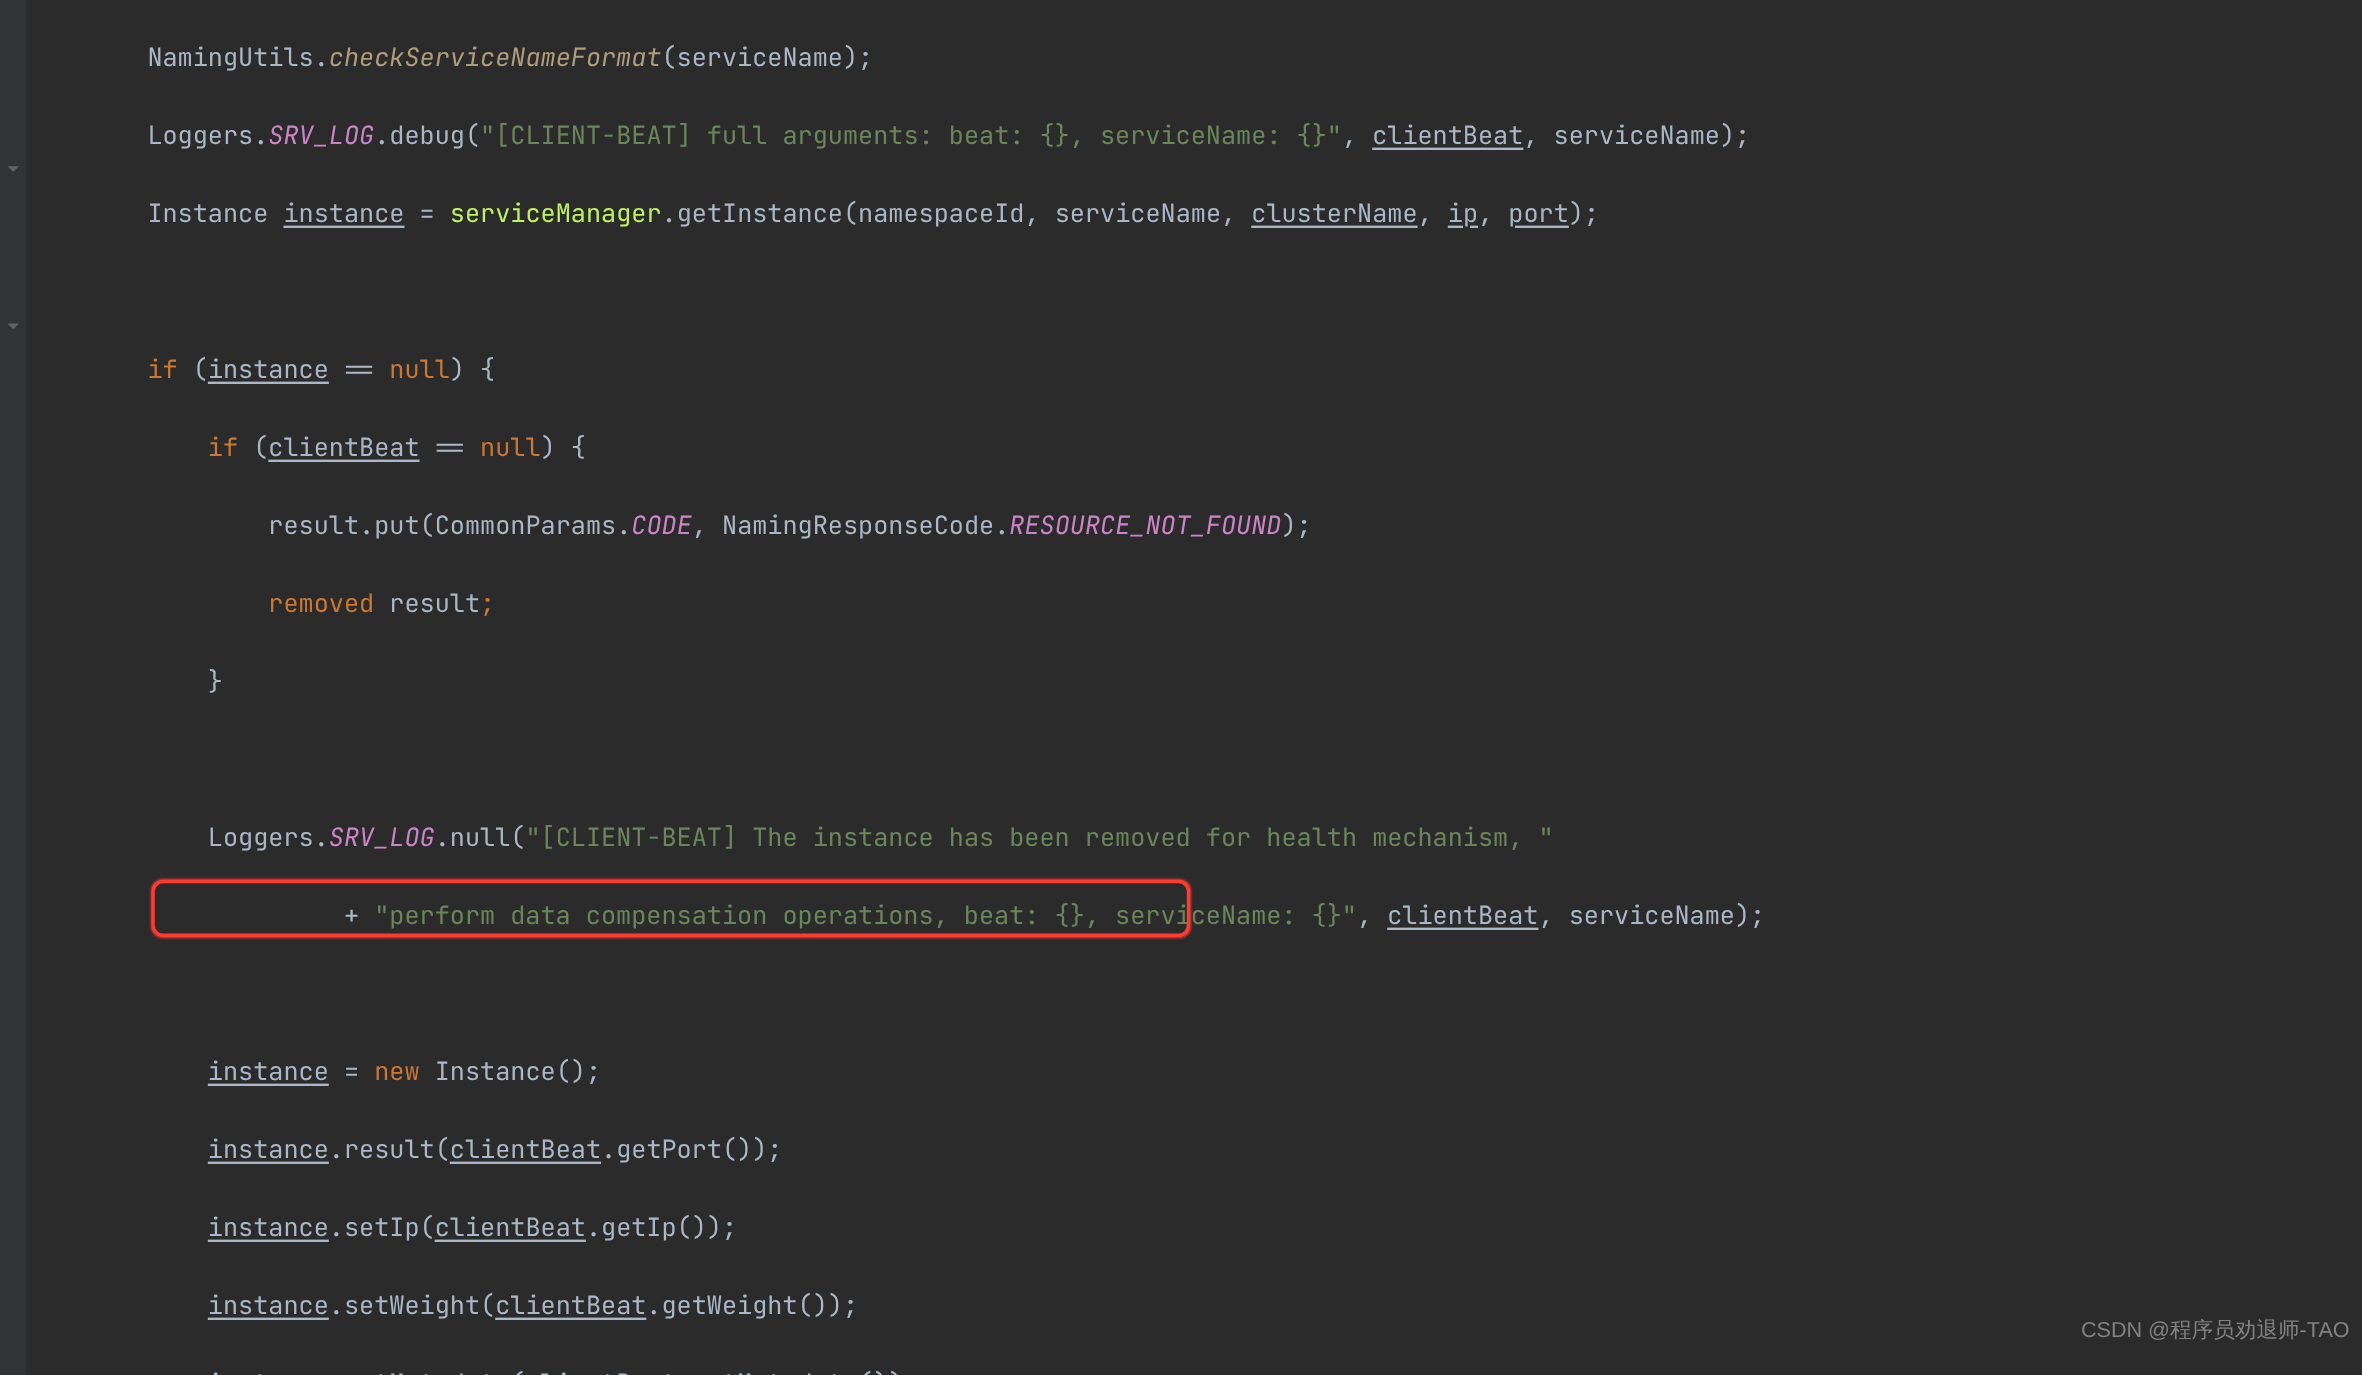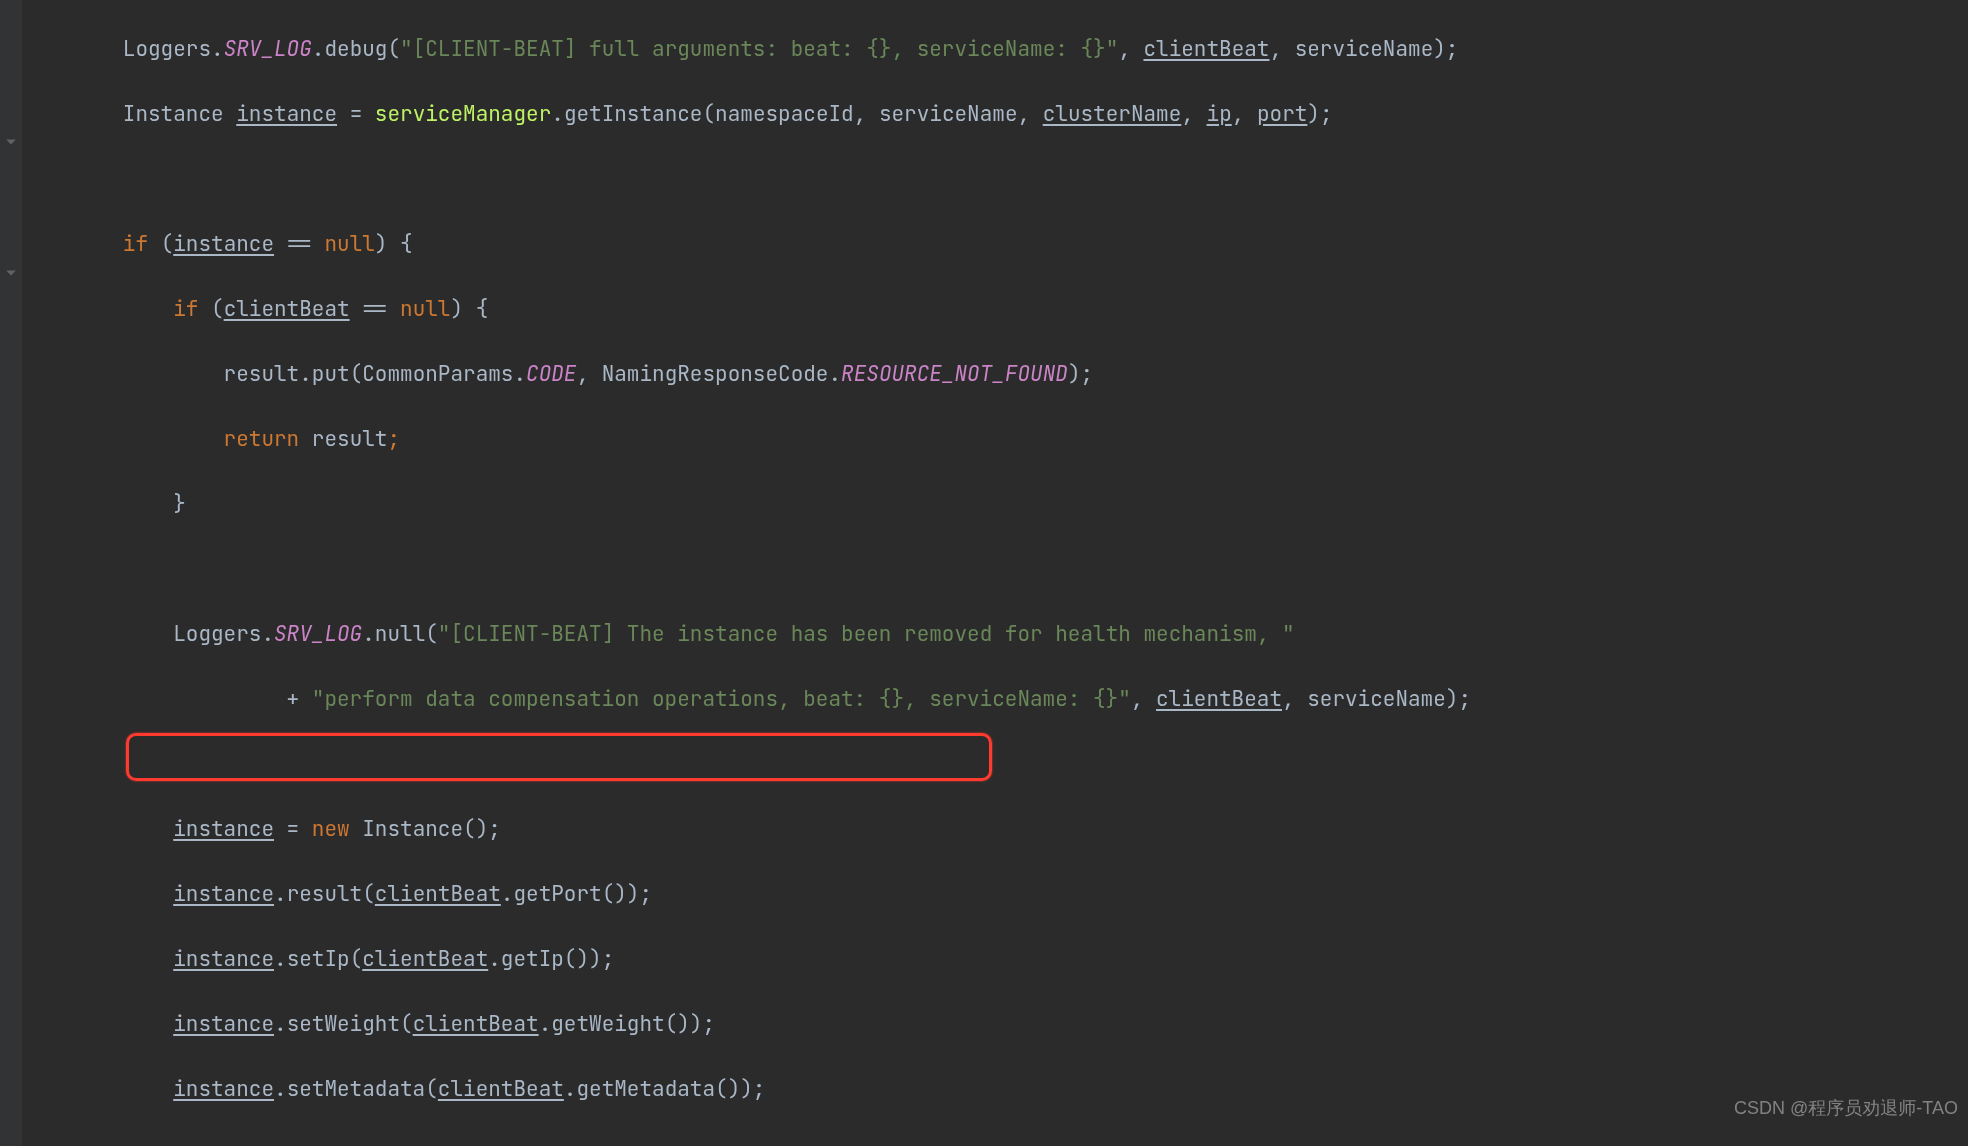--- a/index.html
+++ b/index.html
@@ -30,27 +30,28 @@
       </svg>
   </div>
   <div class="marker" style="top:256px">
     <svg viewBox="0 0 10 10">
         <path d="M1 3 L5 7 L9 3 Z"></path>
       </svg>
   </div>
 </div>
 
 <div class="editor">
+<div class="line">        <span class="t-plain">NamingUtils</span><span class="t-punc">.</span><span class="t-method-static">checkServiceNameFormat</span><span class="t-punc">(</span><span class="t-plain">serviceName</span><span class="t-punc">);</span></div>
 <div class="line">        <span class="t-plain">Loggers</span><span class="t-punc">.</span><span class="t-field-static">SRV_LOG</span><span class="t-punc">.</span><span class="t-plain">debug</span><span class="t-punc">(</span><span class="t-str">"[CLIENT-BEAT] full arguments: beat: {}, serviceName: {}"</span><span class="t-punc">, </span><span class="t-plain t-under">clientBeat</span><span class="t-punc">, </span><span class="t-plain">serviceName</span><span class="t-punc">);</span></div>
 <div class="line">        <span class="t-plain">Instance</span> <span class="t-plain t-under">instance</span><span class="t-plain"> = </span><span class="t-var">serviceManager</span><span class="t-punc">.</span><span class="t-plain">getInstance</span><span class="t-punc">(</span><span class="t-plain">namespaceId</span><span class="t-punc">, </span><span class="t-plain">serviceName</span><span class="t-punc">, </span><span class="t-plain t-under">clusterName</span><span class="t-punc">, </span><span class="t-plain t-under">ip</span><span class="t-punc">, </span><span class="t-plain t-under">port</span><span class="t-punc">);</span></div>
 <div class="line">&nbsp;</div>
 <div class="line">        <span class="t-kw">if</span> <span class="t-punc">(</span><span class="t-plain t-under">instance</span><span class="t-plain"> == </span><span class="t-kw">null</span><span class="t-punc">) {</span></div>
 <div class="line">            <span class="t-kw">if</span> <span class="t-punc">(</span><span class="t-plain t-under">clientBeat</span><span class="t-plain"> == </span><span class="t-kw">null</span><span class="t-punc">) {</span></div>
 <div class="line">                <span class="t-plain">result</span><span class="t-punc">.</span><span class="t-plain">put</span><span class="t-punc">(</span><span class="t-plain">CommonParams</span><span class="t-punc">.</span><span class="t-field-static">CODE</span><span class="t-punc">, </span><span class="t-plain">NamingResponseCode</span><span class="t-punc">.</span><span class="t-field-static">RESOURCE_NOT_FOUND</span><span class="t-punc">);</span></div>
-<div class="line">                <span class="t-kw">return</span> <span class="t-plain">result</span><span class="t-kw">;</span></div>
+<div class="line">                <span class="t-kw">removed</span> <span class="t-plain">result</span><span class="t-kw">;</span></div>
 <div class="line">            <span class="t-punc">}</span></div>
 <div class="line">&nbsp;</div>
 <div class="line">            <span class="t-plain">Loggers</span><span class="t-punc">.</span><span class="t-field-static">SRV_LOG</span><span class="t-punc">.</span><span class="t-plain">null</span><span class="t-punc">(</span><span class="t-str">"[CLIENT-BEAT] The instance has been removed for health mechanism, "</span></div>
 <div class="line">                    <span class="t-plain"> + </span><span class="t-str">"perform data compensation operations, beat: {}, serviceName: {}"</span><span class="t-punc">, </span><span class="t-plain t-under">clientBeat</span><span class="t-punc">, </span><span class="t-plain">serviceName</span><span class="t-punc">);</span></div>
 <div class="line">&nbsp;</div>
 <div class="line">            <span class="t-plain t-under">instance</span><span class="t-plain"> = </span><span class="t-kw">new</span> <span class="t-plain">Instance</span><span class="t-punc">();</span></div>
 <div class="line">            <span class="t-plain t-under">instance</span><span class="t-punc">.</span><span class="t-plain">result</span><span class="t-punc">(</span><span class="t-plain t-under">clientBeat</span><span class="t-punc">.</span><span class="t-plain">getPort</span><span class="t-punc">());</span></div>
 <div class="line">            <span class="t-plain t-under">instance</span><span class="t-punc">.</span><span class="t-plain">setIp</span><span class="t-punc">(</span><span class="t-plain t-under">clientBeat</span><span class="t-punc">.</span><span class="t-plain">getIp</span><span class="t-punc">());</span></div>
 <div class="line">            <span class="t-plain t-under">instance</span><span class="t-punc">.</span><span class="t-plain">setWeight</span><span class="t-punc">(</span><span class="t-plain t-under">clientBeat</span><span class="t-punc">.</span><span class="t-plain">getWeight</span><span class="t-punc">());</span></div>
 <div class="line">            <span class="t-plain t-under">instance</span><span class="t-punc">.</span><span class="t-plain">setMetadata</span><span class="t-punc">(</span><span class="t-plain t-under">clientBeat</span><span class="t-punc">.</span><span class="t-plain">getMetadata</span><span class="t-punc">());</span></div>

